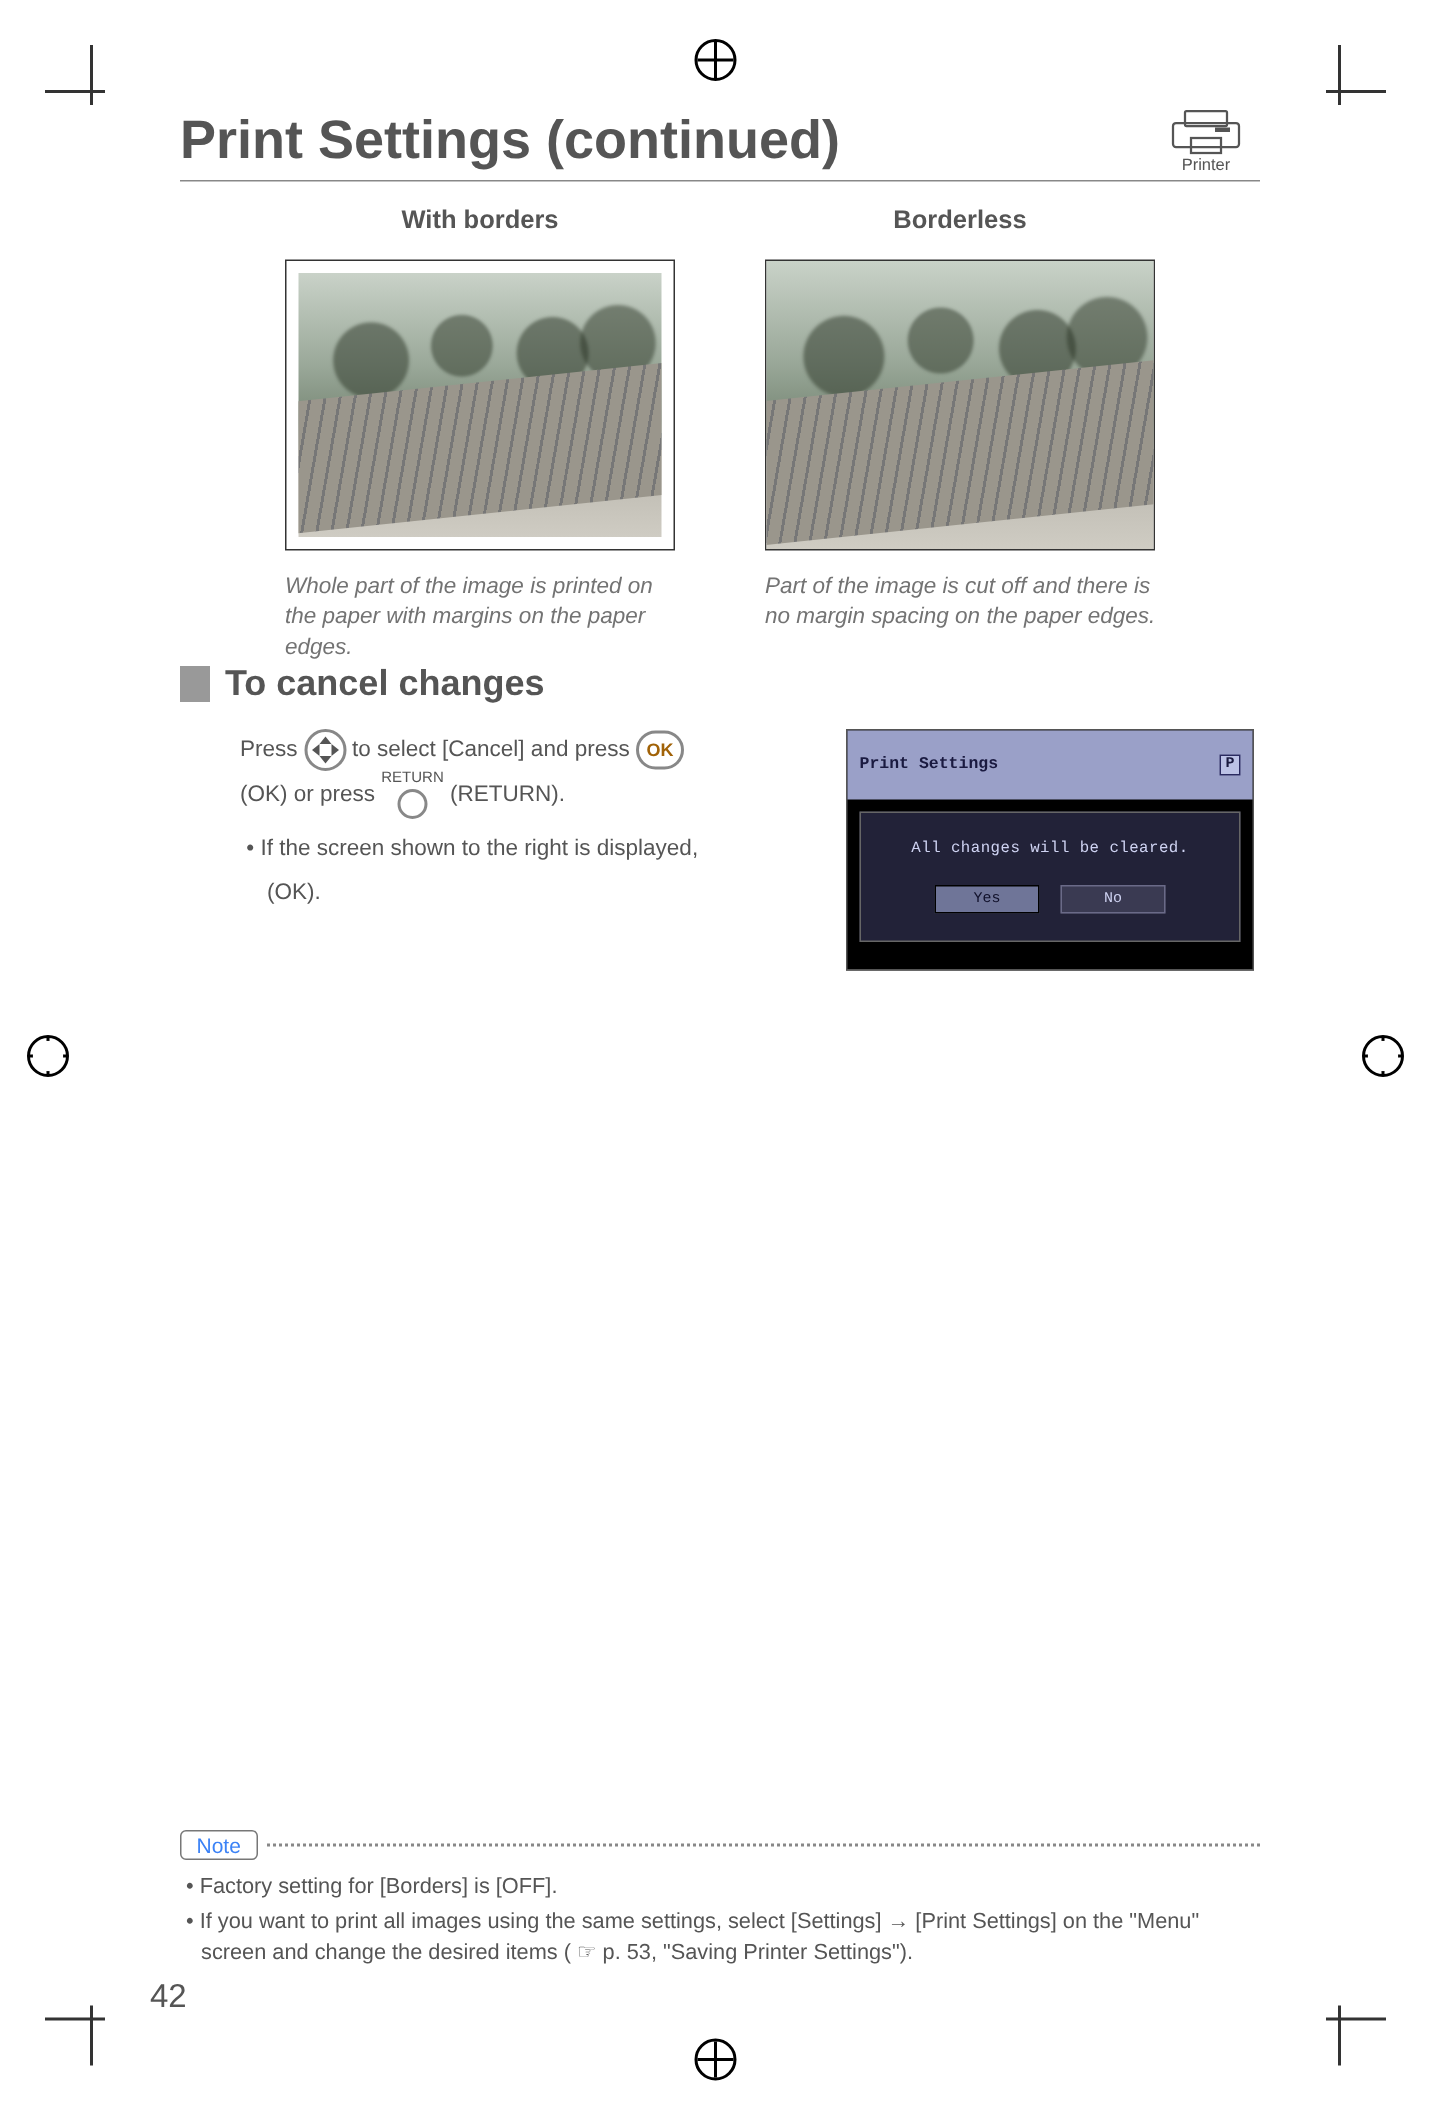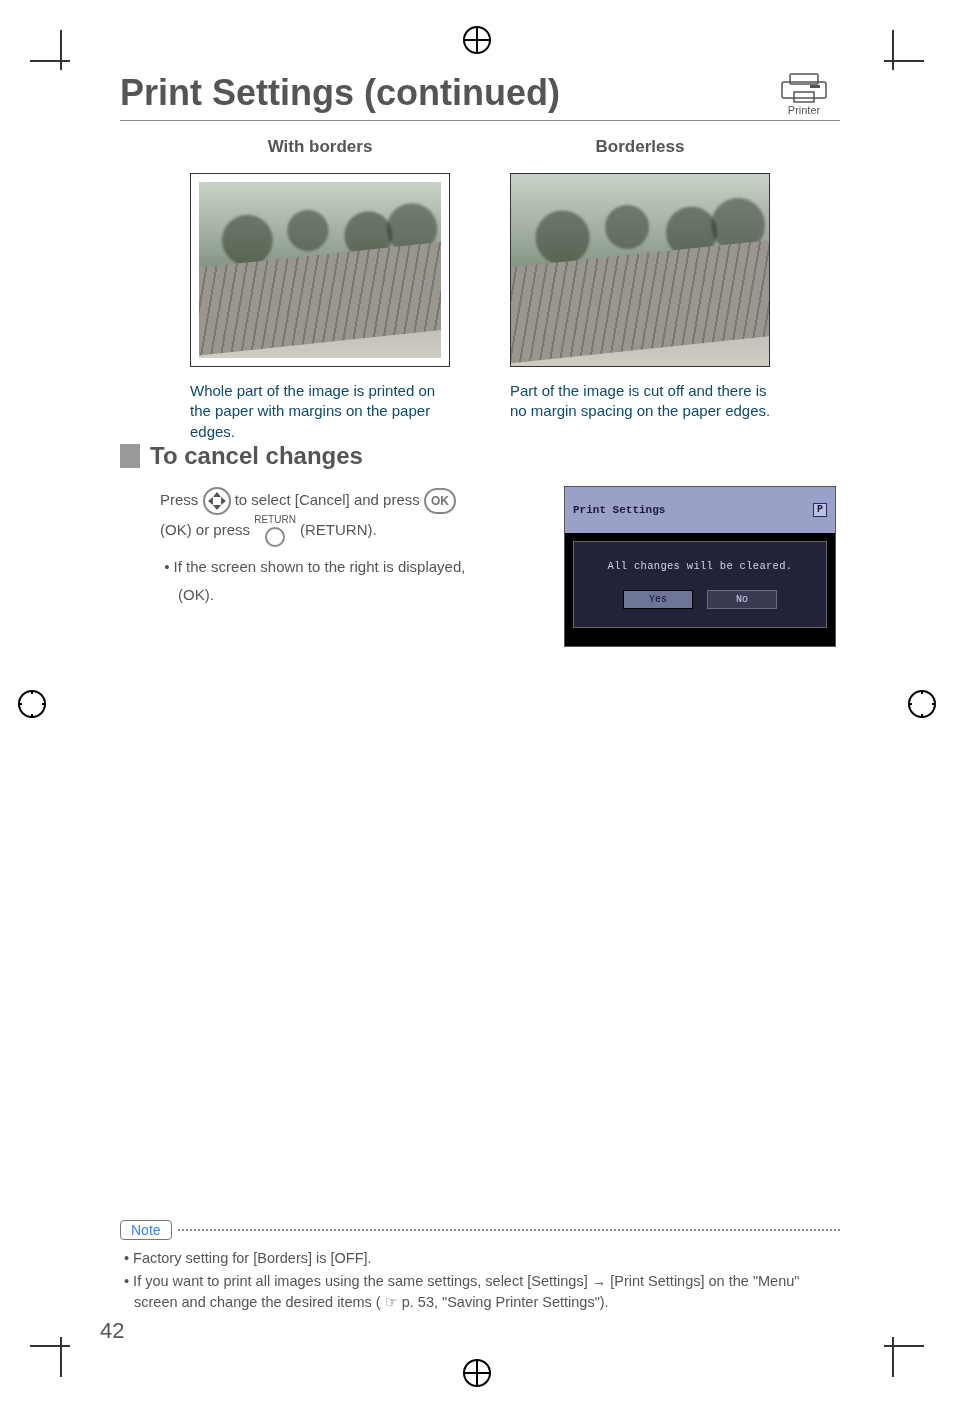--- a/index.html
+++ b/index.html
@@ -125,23 +125,24 @@
   }
   .photo-roof {
     position: absolute; left:-10%; right:-10%; bottom:0; height:50%;
     background:
       repeating-linear-gradient(100deg, #777 0 2px, #9a968c 2px 10px);
     transform: skewY(-6deg);
     transform-origin: left bottom;
   }
   .caption {
     font-size: 15px;
-    color: #0c4a6e;
+    color: #737373;
     line-height: 1.35;
     margin-left: 10px;
+    font-style: italic;
   }
 
   .section-row {
     display: flex;
     align-items: center;
     gap: 10px;
     margin-bottom: 16px;
   }
   .sq {
     width: 20px; height: 24px;
@@ -183,21 +184,21 @@
   }
   .dpad.ud::after {
     left: 50%; right: auto; bottom: 3px; top: auto; transform: translateX(-50%);
     border-width: 5px 4px 0 4px; border-color: #555 transparent transparent transparent;
   }
 
   .okbtn {
     display: inline-block; vertical-align: middle;
     min-width: 32px; height: 26px; padding: 0 4px;
     border: 2px solid #888; border-radius: 13px;
-    font-size: 12px; line-height: 22px; text-align: center; color: #737373;
+    font-size: 12px; line-height: 22px; text-align: center; color: #a16207;
     font-weight: bold;
   }
   .return-stack {
     display: inline-block; vertical-align: middle; text-align: center;
     font-size: 10px; color: #555; line-height: 1;
   }
   .return-circle {
     width: 20px; height: 20px; border: 2px solid #888; border-radius: 50%;
     display: block; margin: 2px auto 0 auto;
   }

